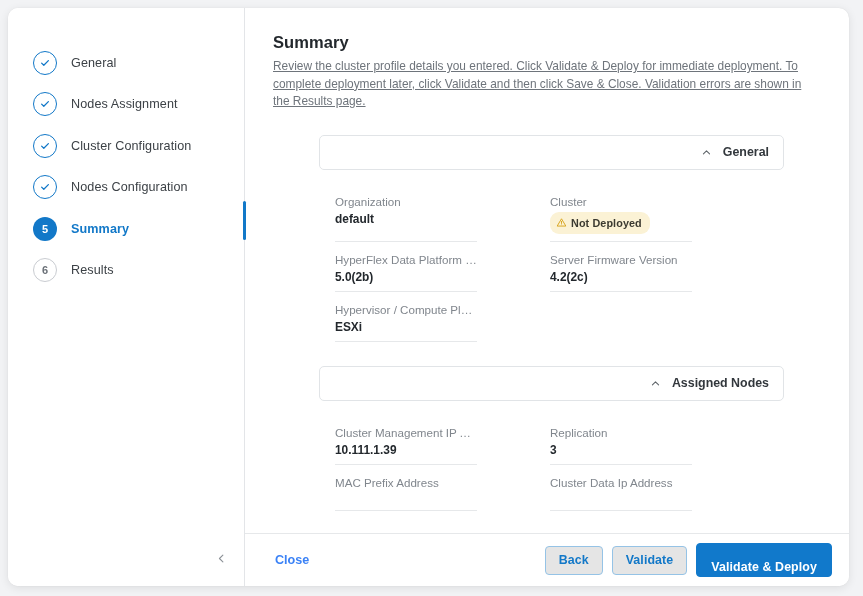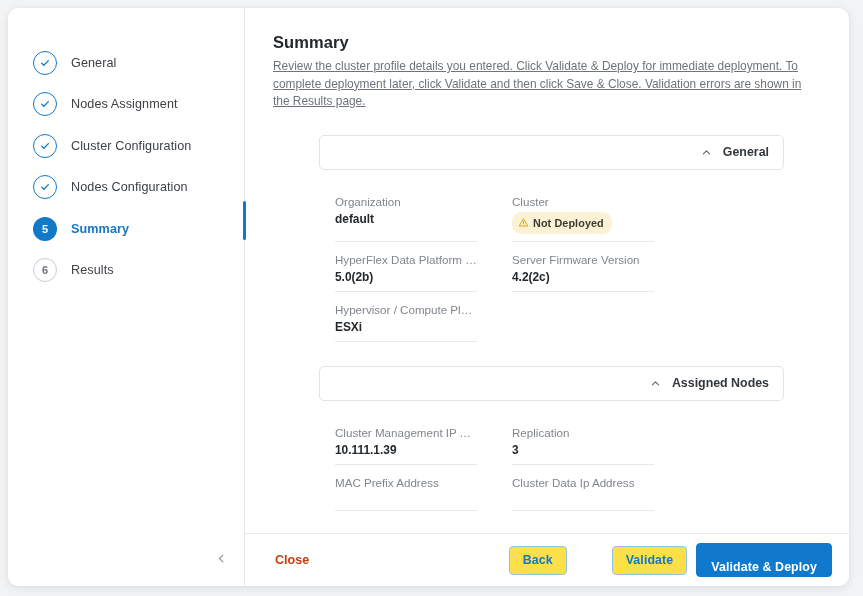--- a/index.html
+++ b/index.html
@@ -176,21 +176,21 @@
 
   .chev-up {
     display: block;
     color: #5d6368;
   }
 
   
   .fields {
     display: grid;
     grid-template-columns: 142px 142px;
-    column-gap: 35px;
+    column-gap: 73px;
     padding: 14px 0 0 62px;
   }
 
   .field {
     padding: 11px 0 7px 0;
     border-bottom: 1px solid #e6e8ea;
     min-height: 46px;
   }
 
   .field-label {
@@ -238,21 +238,21 @@
     align-items: center;
     padding: 0 17px 0 28px;
   }
 
   .btn-link {
     background: none;
     border: none;
     font-family: inherit;
     font-size: 12.6px;
     font-weight: 700;
-    color: #c2410c;
+    color: #3b82f6;
     cursor: pointer;
     padding: 6px 2px;
     text-align: right;
   }
 
   .footer-right {
     margin-left: auto;
     display: flex;
     align-items: center;
     gap: 9px;
@@ -263,24 +263,23 @@
     font-size: 12.4px;
     font-weight: 700;
     border-radius: 4px;
     cursor: pointer;
     height: 29px;
     padding: 0 13px;
     letter-spacing: .1px;
   }
 
   .btn-outline {
-    background: #fde047;
+    background: #e5e5e5;
     border: 1px solid #95c3e6;
     color: #1278c8;
-    margin-left: 36px;
   }
 
   .btn-primary {
     background: #1179cb;
     border: 1px solid #1179cb;
     color: #ffffff;
     padding: 16px 14px;
   }
 </style>
 </head>

